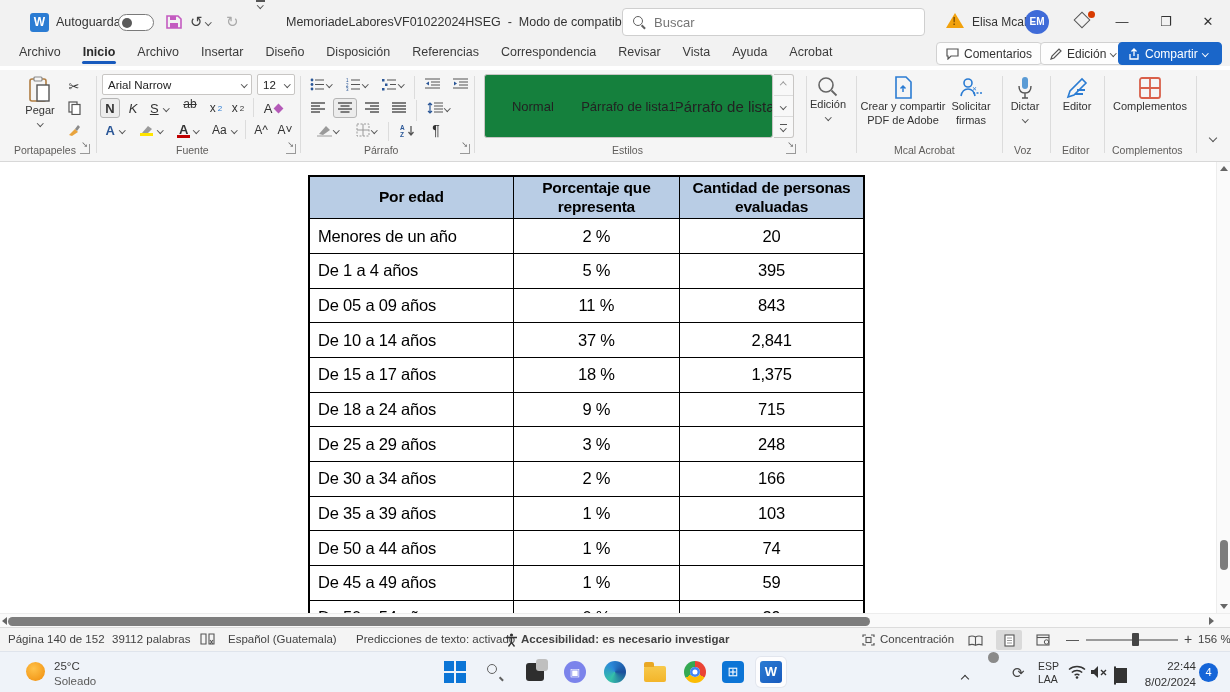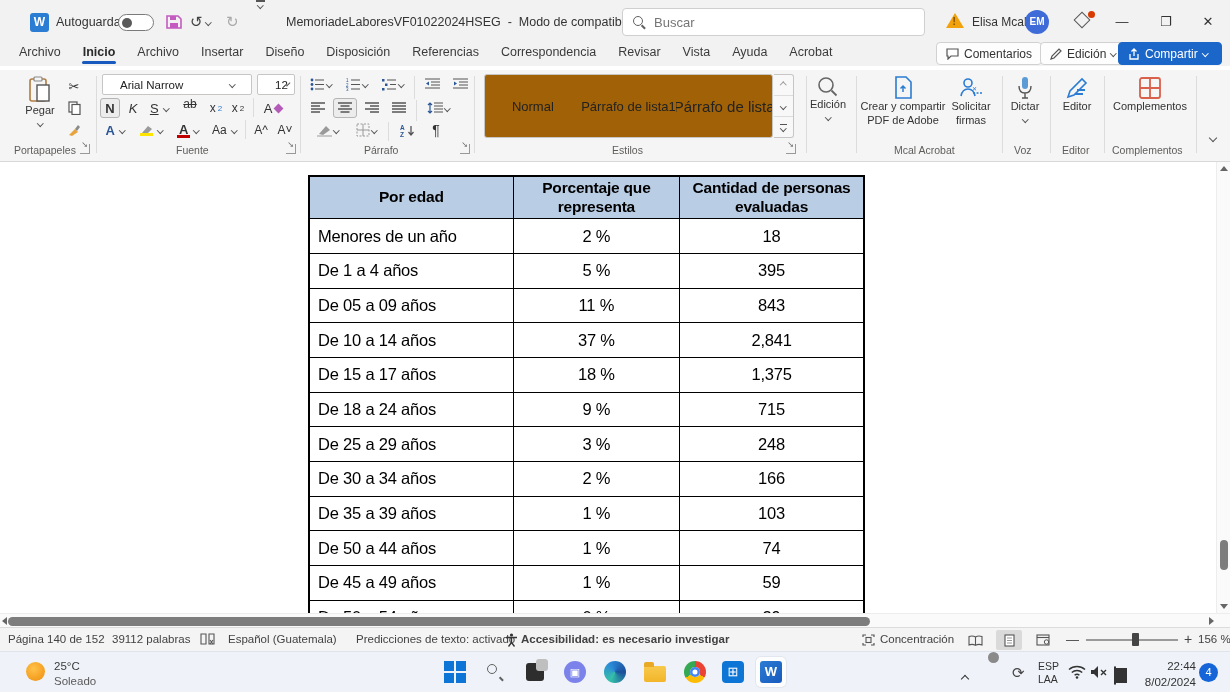--- a/index.html
+++ b/index.html
@@ -39,26 +39,26 @@
   .pillbtn .chv{border-color:#555}
   .pillbtn.blue .chv{border-color:#fff}
 
   
   .ribbon{position:absolute;left:0;top:70px;width:1230px;height:92px;background:#f5f5f5;border-bottom:1px solid #d8d8d8}
   .vsep{position:absolute;top:6px;bottom:8px;width:1px;background:#dcdcdc}
   .grouplabel{position:absolute;top:74px;font-size:10.5px;color:#5f5d5b;white-space:nowrap}
   .launcher{position:absolute;top:74px;font-size:9px;color:#777;width:10px;height:10px;border:1px solid #999;border-top:none;border-left:none;line-height:6px;text-align:right}
   .launcher::after{content:"↘";font-size:8px;color:#666;position:relative;top:-3px;left:-1px}
   .bigbtn{position:absolute;display:flex;flex-direction:column;align-items:center;font-size:11px;color:#333;text-align:center;line-height:1.25}
-  .combo{position:absolute;height:21px;border:1px solid #c8c6c4;border-radius:2px;background:#fff;font-size:11.5px;color:#222;display:flex;align-items:center;justify-content:space-between;padding:0 17px}
+  .combo{position:absolute;height:21px;border:1px solid #c8c6c4;border-radius:2px;background:#fff;font-size:11.5px;color:#222;display:flex;align-items:center;justify-content:space-between;padding:0 5px}
   .sbtn{position:absolute;height:20px;display:flex;align-items:center;justify-content:center;gap:2px;font-size:13px;color:#333}
   .sbtn.boxed{border:1px solid #b5b5b5;border-radius:3px;background:#ececec}
   .clr-red{display:inline-block;width:13px;height:3px;background:#c00000;margin-top:-2px}
   .clr-yel{display:inline-block;width:13px;height:3px;background:#ffe400;margin-top:-2px}
-  .gallery{position:absolute;left:484px;top:4px;width:289px;height:64px;border:1px solid #c8c6c4;border-radius:3px;background:#a16207;display:flex}
+  .gallery{position:absolute;left:484px;top:4px;width:289px;height:64px;border:1px solid #c8c6c4;border-radius:3px;background:#15803d;display:flex}
   .styleitem{flex:1;display:flex;align-items:center;justify-content:center;font-size:13px;color:#222;white-space:nowrap;overflow:hidden}
   .gal-strip{position:absolute;left:774px;top:4px;width:20px;height:64px;border:1px solid #c8c6c4;border-left:none;border-radius:0 3px 3px 0;background:#f8f8f8;display:flex;flex-direction:column}
   .gal-strip>div{flex:1;display:flex;align-items:center;justify-content:center;border-bottom:1px solid #ddd}
   .gal-strip>div:last-child{border-bottom:none}
 
   
   .docarea{position:absolute;left:0;top:162px;width:1230px;height:465px;background:#fff;overflow:hidden}
   .doc-table{position:absolute;left:308px;top:13px;width:557px;border-collapse:collapse}
   .doc-table td,.doc-table th{border:1.6px solid #000;font-family:"Liberation Sans",sans-serif;letter-spacing:-0.2px}
   .doc-table{border:2.4px solid #000}
@@ -466,21 +466,21 @@
     <table class="doc-table">
       <tbody>
           <tr>
         <th style="width:205px">Por edad</th>
         <th class="h1">Porcentaje que representa</th>
         <th class="h2">Cantidad de personas evaluadas</th>
       </tr>
       <tr>
             <td class="c0">Menores de un año</td>
             <td class="c1">2 %</td>
-            <td class="c2">18</td>
+            <td class="c2">20</td>
           </tr>
       <tr>
             <td class="c0">De 1 a 4 años</td>
             <td class="c1">5 %</td>
             <td class="c2">395</td>
           </tr>
       <tr>
             <td class="c0">De 05 a 09 años</td>
             <td class="c1">11 %</td>
             <td class="c2">843</td>

